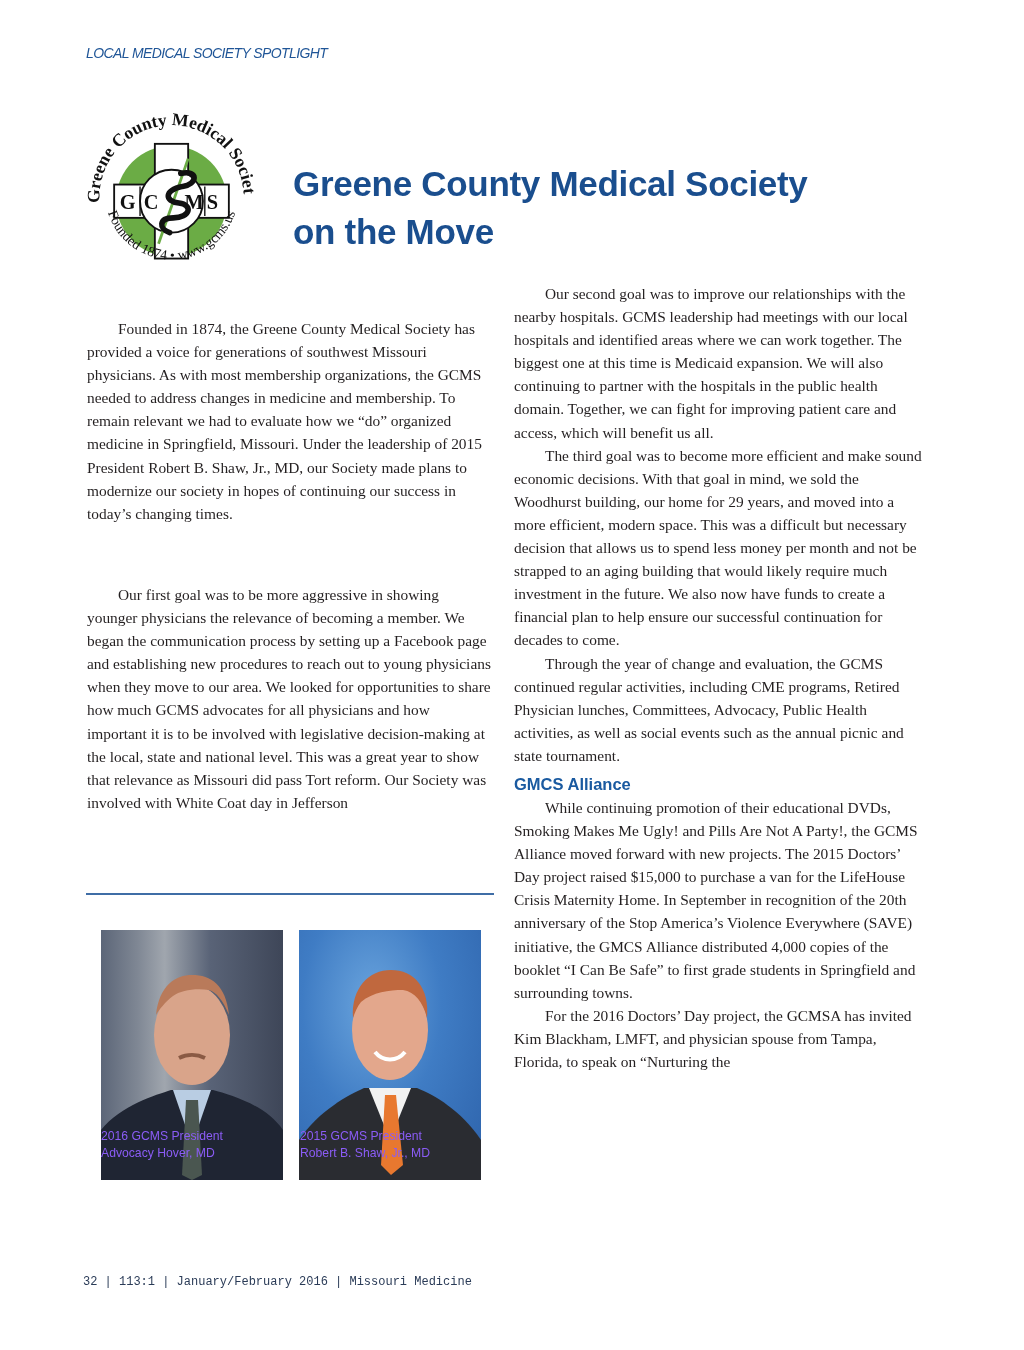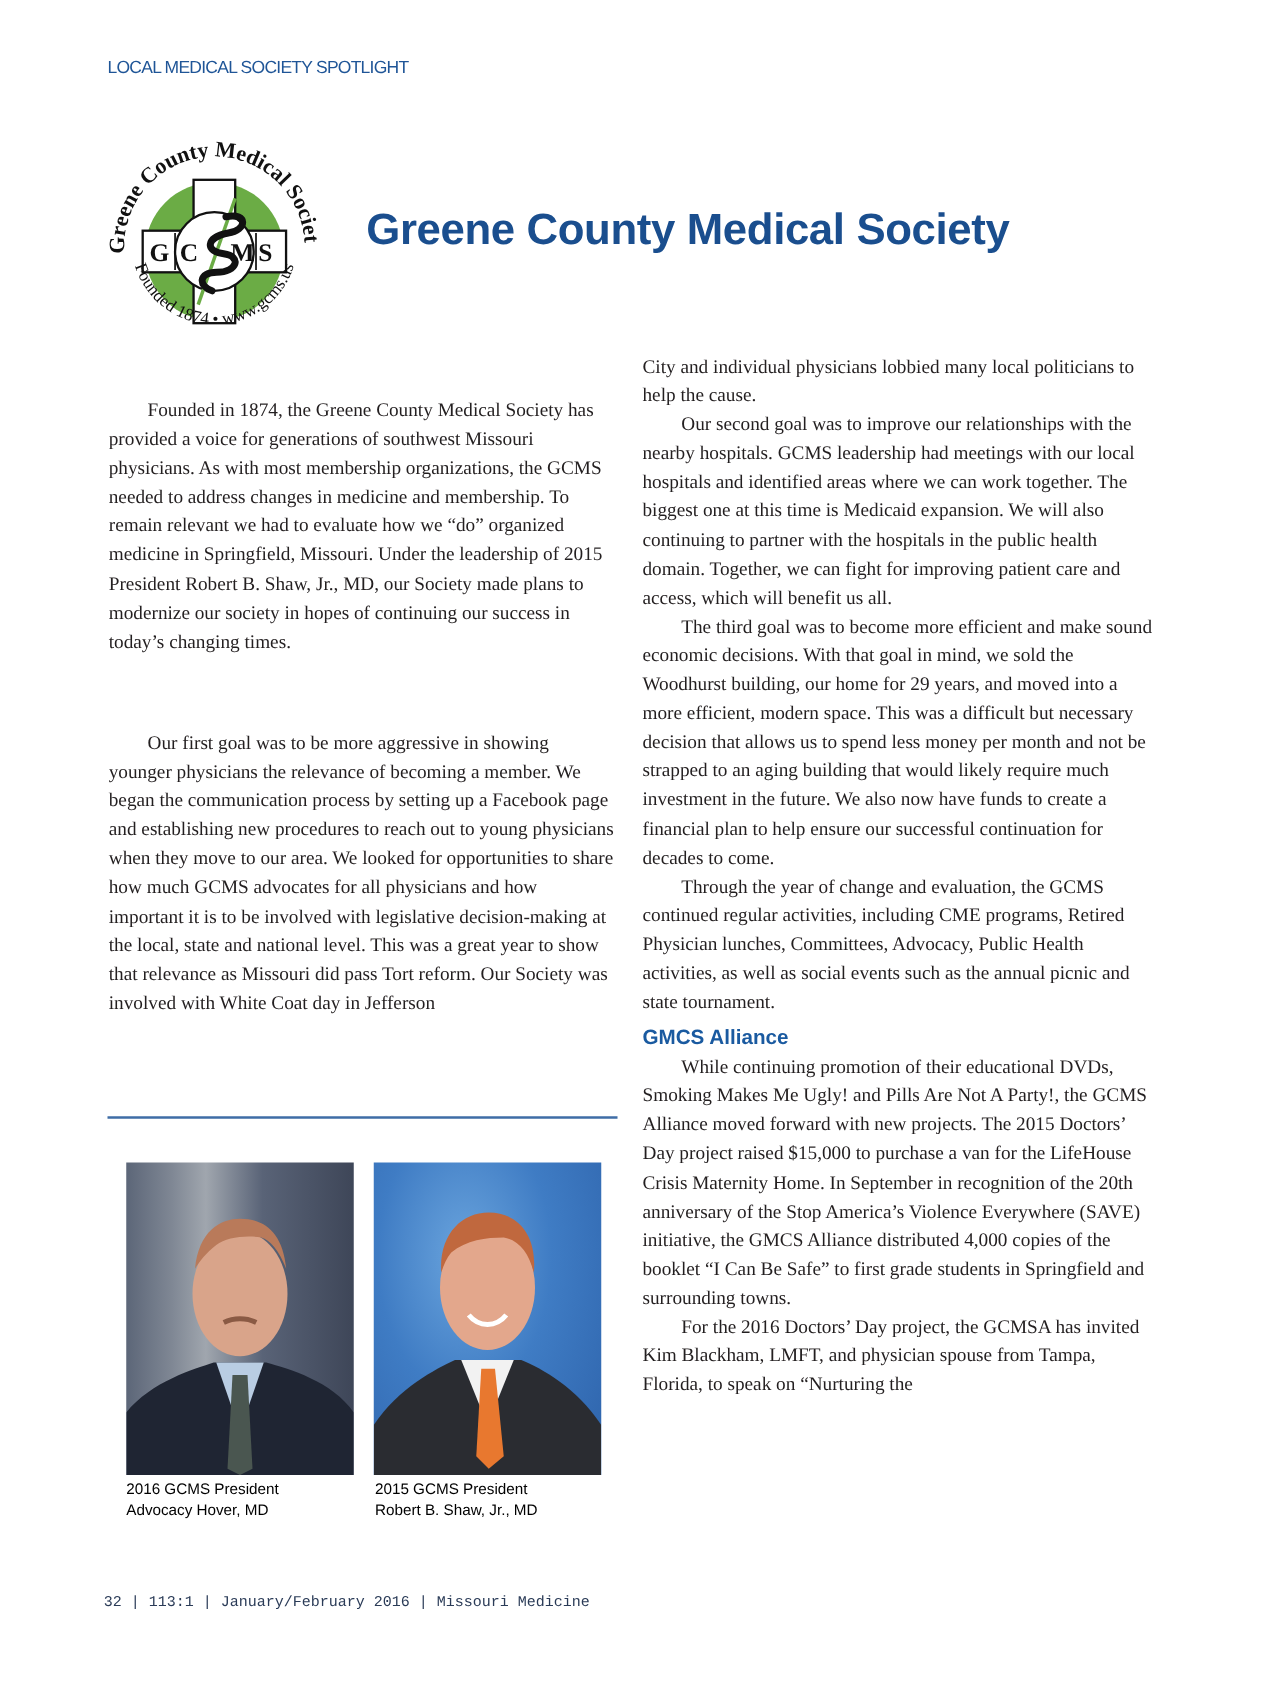--- a/index.html
+++ b/index.html
@@ -2,21 +2,21 @@
 <html><head>
   <meta charset="utf-8">
   <style>
     * { box-sizing: border-box; margin: 0; padding: 0; }
     html, body { width: 1024px; height: 1350px; background: #ffffff; overflow: hidden; }
     body { position: relative; font-family: "Liberation Serif", "DejaVu Serif", serif; color: #231f20; }
 
     .kicker {
       position: absolute; left: 86px; top: 45px;
       font-family: "Liberation Sans", "DejaVu Sans", sans-serif;
-      font-size: 14px; color: #1f5597; letter-spacing: -0.6px;
+      font-size: 14px; color: #1f5597; letter-spacing: -0.6px; font-style: italic;
     }
 
     .logo { position: absolute; left: 79px; top: 105px; width: 185px; height: 185px; }
 
     .title {
       position: absolute; left: 293px; top: 160px; width: 600px;
       font-family: "Liberation Sans", "DejaVu Sans", sans-serif;
       font-weight: bold; font-size: 35px; line-height: 48px; color: #1a4e8e;
       letter-spacing: -0.3px;
     }
@@ -34,23 +34,23 @@
     .col-left-goals { left: 87px; top: 583px; width: 405px; }
 
     .rule { position: absolute; left: 86px; top: 893px; width: 408px; height: 2px; background: #3f6da6; }
 
     .photo { position: absolute; top: 930px; width: 182px; height: 250px; overflow: hidden; }
     .photo-1 { left: 101px; background: linear-gradient(90deg, #5c6678 0%, #7f8794 20%, #a0a6ae 35%, #596377 60%, #3e4658 100%); }
     .photo-2 { left: 299px; background: radial-gradient(ellipse at 40% 30%, #6aa4dd 0%, #3f7cc4 45%, #2d62aa 100%); }
     .photo svg { width: 100%; height: 100%; display: block; }
 
     .caption {
-      position: absolute; top: 1183px; width: 190px;
+      position: absolute; top: 1128px; width: 190px;
       font-family: "Liberation Sans", "DejaVu Sans", sans-serif;
-      font-size: 12.2px; line-height: 17px; color: #000000;
+      font-size: 12.2px; line-height: 17px; color: #8b5cf6;
     }
     .caption-1 { left: 101px; }
     .caption-2 { left: 300px; }
 
     .footer {
       position: absolute; left: 83px; top: 1275px;
       font-family: Liberation Mono, monospace;
       font-size: 12px; color: #2a3b57;
     }
   </style>
@@ -84,20 +84,21 @@
       <textPath href="#arcTop" startOffset="50%" text-anchor="middle">Greene County Medical Society</textPath>
     </text>
     <text font-family="Liberation Serif, serif" font-size="15" fill="#111">
       <textPath href="#arcBot" startOffset="50%" text-anchor="middle">• Founded 1874 • www.gcms.us •</textPath>
     </text>
   </svg>
 </div>
 
 <h1 class="title">
   <span>Greene County Medical Society</span><br>
+  <span>on the Move</span>
 </h1>
 
 <div class="col col-left-top">
   <p>Founded in 1874, the Greene County Medical Society has provided a voice for generations of southwest Missouri physicians.  As with most membership organizations, the GCMS needed to address changes in medicine and membership.  To remain relevant we had to evaluate how we “do” organized medicine in Springfield, Missouri. Under the leadership of 2015 President Robert B. Shaw, Jr., MD, our Society made plans to modernize our society in hopes of continuing our success in today’s changing times.</p>
 </div>
 
 <div class="col col-left-goals">
   <p>Our first goal was to be more aggressive in showing younger physicians the relevance of becoming a member. We began the communication process by setting up a Facebook page and establishing new procedures to reach out to young physicians when they move to our area. We looked for opportunities to share how much GCMS advocates for all physicians and how important it is to be involved with legislative decision-making at the local, state and national level.  This was a great year to show that relevance as Missouri did pass Tort reform.  Our Society was involved with White Coat day in Jefferson</p>
 </div>
 
@@ -127,21 +128,20 @@
 <div class="caption caption-1">
   <div>2016 GCMS President</div>
   <div>Advocacy Hover, MD</div>
 </div>
 <div class="caption caption-2">
   <div>2015 GCMS President</div>
   <div>Robert B. Shaw, Jr., MD</div>
 </div>
 
 <div class="col col-right">
-  <p class="noindent">City and individual physicians lobbied many local politicians to help the cause.</p>
   <p>Our second goal was to improve our relationships with the nearby hospitals.  GCMS leadership had meetings with our local hospitals and identified areas where we can work together.  The biggest one at this time is Medicaid expansion.  We will also continuing to partner with the hospitals in the public health domain. Together, we can fight for improving patient care and access, which will benefit us all.</p>
   <p>The third goal was to become more efficient and make sound economic decisions. With that goal in mind, we sold the Woodhurst building, our home for 29 years, and moved into a more efficient, modern space.  This was a difficult but necessary decision that allows us to spend less money per month and not be strapped to an aging building that would likely require much investment in the future. We also now have funds to create a financial plan to help ensure our successful continuation for decades to come.</p>
   <p>Through the year of change and evaluation, the GCMS continued regular activities, including CME programs, Retired Physician lunches, Committees, Advocacy, Public Health activities, as well as social events such as the annual picnic and state tournament.</p>
   <div class="subhead" style="margin-top:6px;">GMCS Alliance</div>
   <p>While continuing promotion of their educational DVDs, Smoking Makes Me Ugly! and Pills Are Not A Party!, the GCMS Alliance moved forward with new projects.   The 2015 Doctors’ Day project raised $15,000 to purchase a van for the LifeHouse Crisis Maternity Home.  In September in recognition of the 20th anniversary of the Stop America’s Violence Everywhere (SAVE) initiative, the GMCS Alliance distributed 4,000 copies of the booklet “I Can Be Safe” to first grade students in Springfield and surrounding towns.</p>
   <p>For the 2016 Doctors’ Day project, the GCMSA has invited Kim Blackham, LMFT, and physician spouse from Tampa, Florida, to speak on “Nurturing the</p>
 </div>
 
 <div class="footer">32 | 113:1 | January/February 2016 | Missouri Medicine</div>
 

